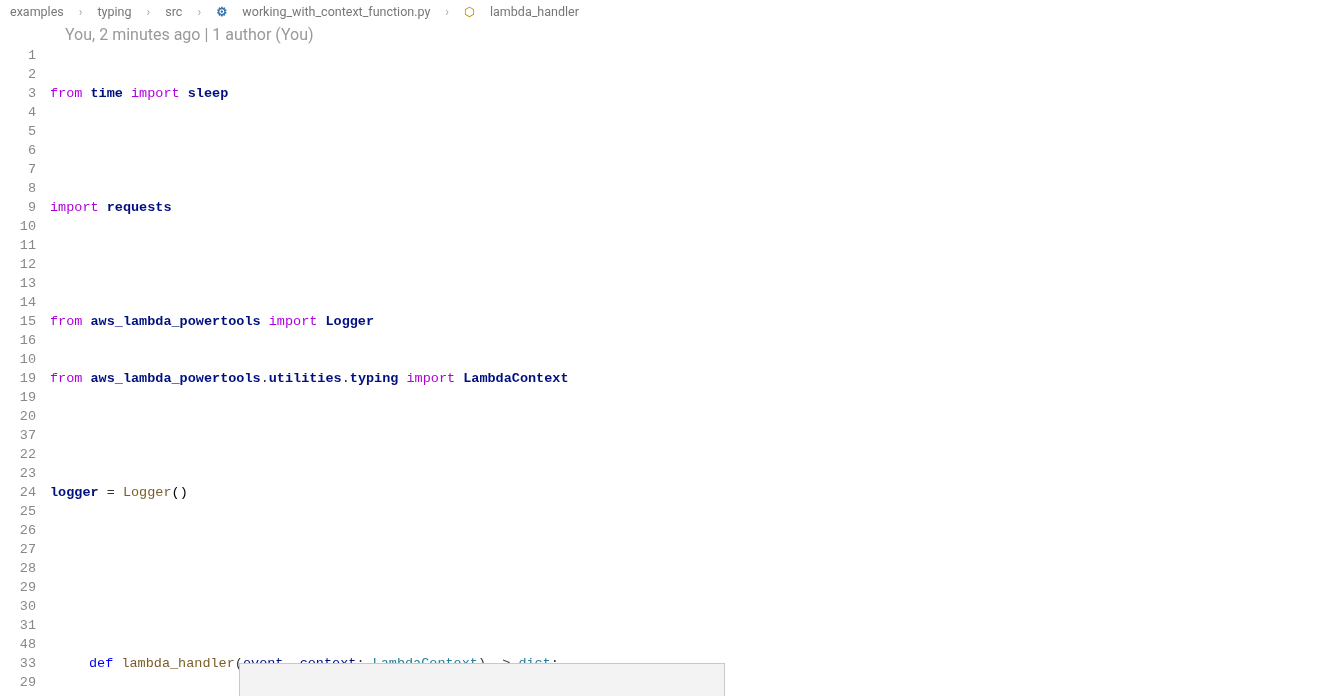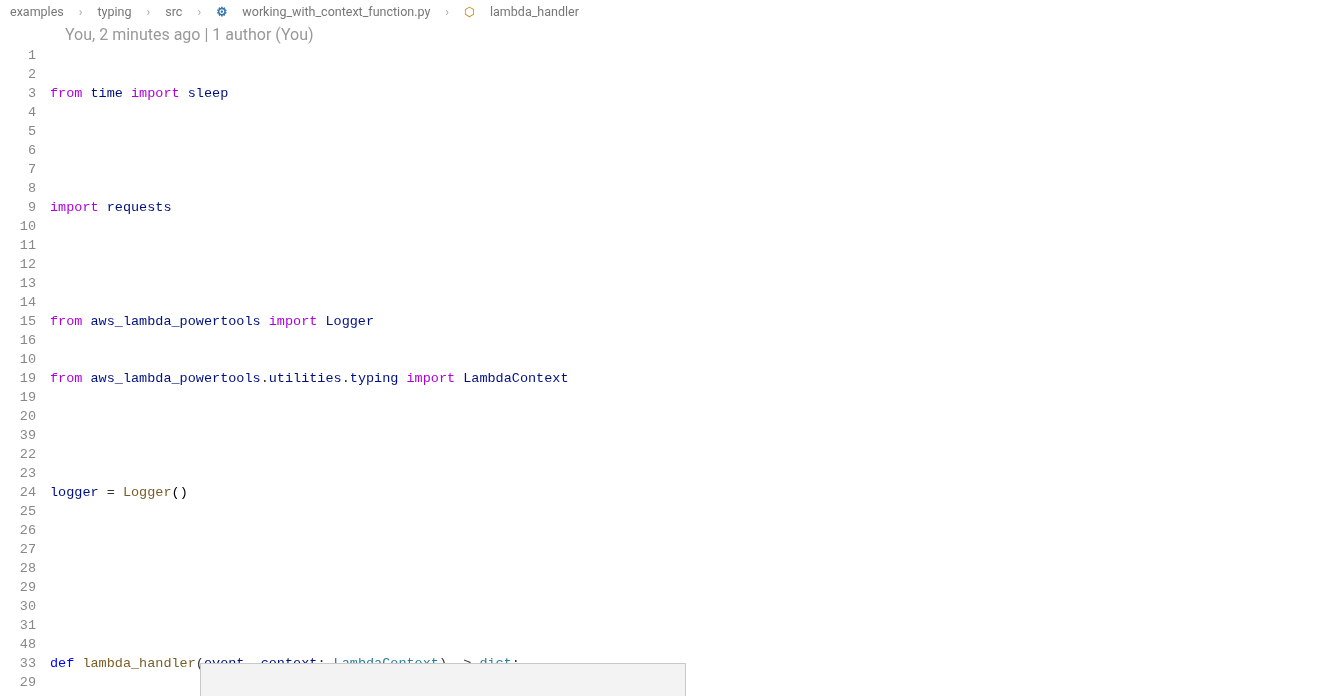--- a/index.html
+++ b/index.html
@@ -46,21 +46,21 @@
   .code {
     flex: 1;
     position: relative;
     white-space: pre;
   }
   .codeline { height: 19px; display: flex; align-items: flex-end; }
   .kw { color: #af00db; }
   .kw2 { color: #0000ff; }
   .fn { color: #795e26; }
   .cls { color: #267f99; }
-  .var { color: #001080; }
+  .var { color: #001080; font-weight: bold; }
   .punct { color: #000000; }
   .param { color: #001080; }
   .tooltip {
     position: absolute;
     top: 9px;
     left: 150px;
     background: #f3f3f3;
     border: 1px solid #c8c8c8;
     font-size: 13px;
     font-family: "Menlo","Consolas","Courier New",monospace;
@@ -103,21 +103,21 @@
     <div class="ln">11</div>
     <div class="ln">12</div>
     <div class="ln">13</div>
     <div class="ln">14</div>
     <div class="ln">15</div>
     <div class="ln">16</div>
     <div class="ln">10</div>
     <div class="ln">19</div>
     <div class="ln">19</div>
     <div class="ln">20</div>
-    <div class="ln">39</div>
+    <div class="ln">37</div>
     <div class="ln">22</div>
     <div class="ln">23</div>
     <div class="ln">24</div>
     <div class="ln">25</div>
     <div class="ln">26</div>
     <div class="ln">27</div>
     <div class="ln">28</div>
     <div class="ln">29</div>
     <div class="ln">30</div>
     <div class="ln">31</div>
@@ -129,21 +129,21 @@
     <div class="codeline"><span class="kw">from</span><span class="var"> time </span><span class="kw">import</span><span class="var"> sleep</span></div>
     <div class="codeline"></div>
     <div class="codeline"><span class="kw">import</span><span class="var"> requests</span></div>
     <div class="codeline"></div>
     <div class="codeline"><span class="kw">from</span><span class="var"> aws_lambda_powertools </span><span class="kw">import</span><span class="var"> Logger</span></div>
     <div class="codeline"><span class="kw">from</span><span class="var"> aws_lambda_powertools</span><span>.</span><span class="var">utilities</span><span>.</span><span class="var">typing </span><span class="kw">import</span><span class="var"> LambdaContext</span></div>
     <div class="codeline"></div>
     <div class="codeline"><span class="var">logger</span><span> = </span><span class="fn">Logger</span><span class="punct">()</span></div>
     <div class="codeline"></div>
     <div class="codeline"></div>
-    <div class="codeline" style="position:relative;"><span class="kw2">def </span><span class="fn">lambda_handler</span><span>(</span><span class="param">event</span><span>, </span><span class="param">context</span><span>: </span><span class="cls">LambdaContext</span><span>) </span><span>-&gt; </span><span class="cls">dict</span><span>:</span>
+    <div class="codeline" style="position:relative;margin-left:39px;"><span class="kw2">def </span><span class="fn">lambda_handler</span><span>(</span><span class="param">event</span><span>, </span><span class="param">context</span><span>: </span><span class="cls">LambdaContext</span><span>) </span><span>-&gt; </span><span class="cls">dict</span><span>:</span>
       <div class="tooltip">
         
         
         
       </div>
     </div>
     
     
     
     

